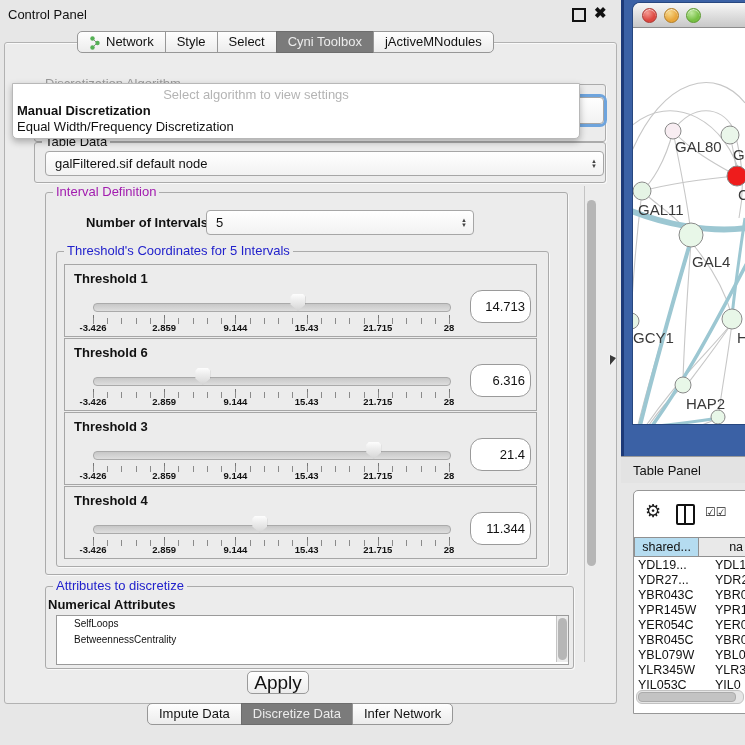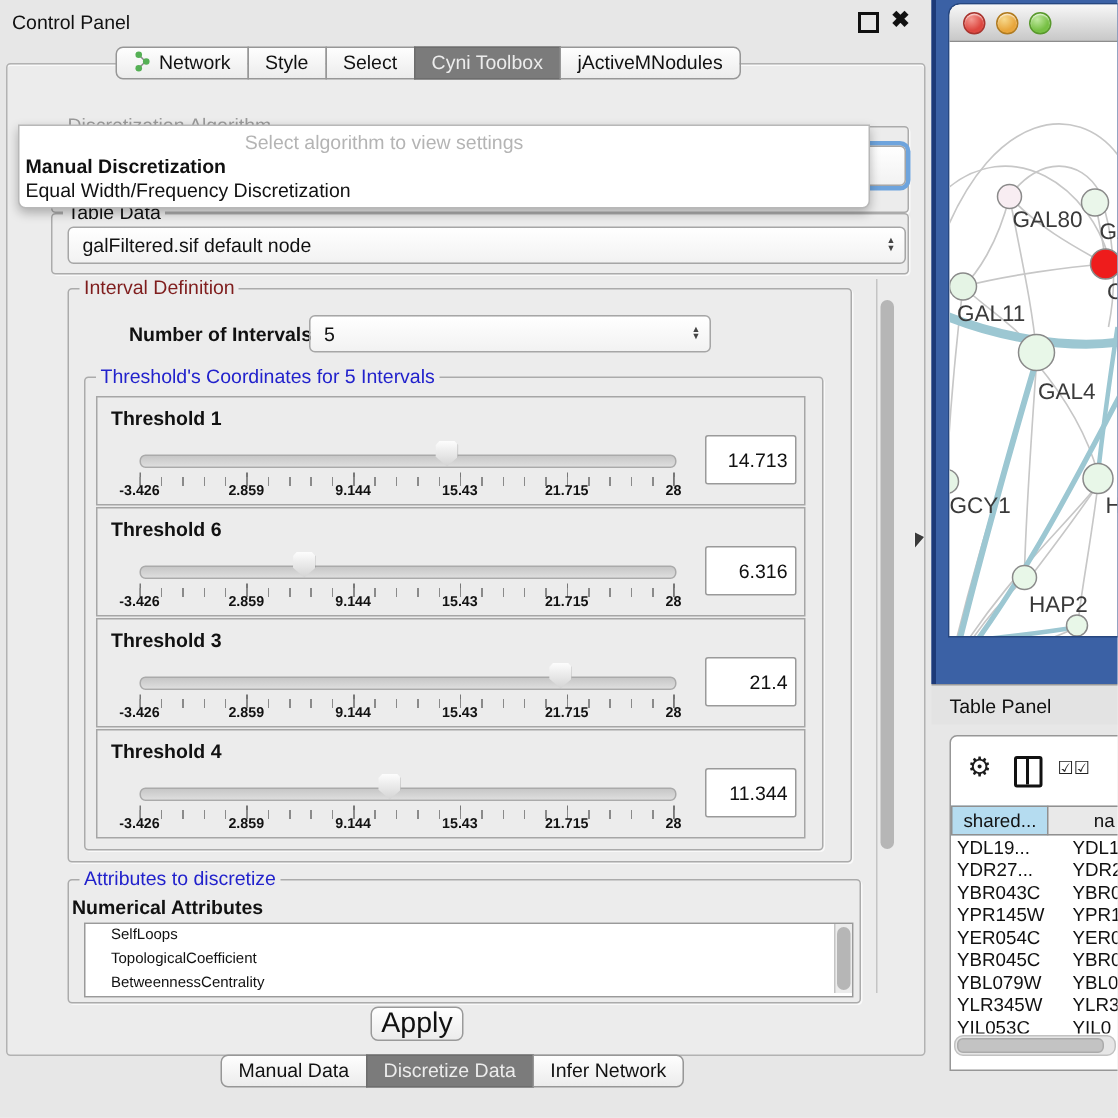--- a/index.html
+++ b/index.html
@@ -11,30 +11,30 @@
   #cp{left:0;top:0;width:621px;height:745px}
   .cp-title{left:8px;top:7px;font-size:13px}
   .float-btn{left:572px;top:8px;width:10px;height:10px;border:2px solid #111;background:transparent}
   .close-btn{left:594px;top:4px;font-size:15px;font-weight:bold}
   .content{left:4px;top:42px;width:611px;height:660px;border:1px solid #b2b2b2;
            border-radius:3px;background:#ececec;box-shadow:inset 0 1px 0 #fafafa}
   
   .segbar{display:flex;z-index:6}
   .seg{border:1px solid #979797;background:linear-gradient(#fefefe,#ececec);
        font-size:13px;line-height:16px;padding:2px 11px;margin-left:-1px;white-space:nowrap;
-       color:#111;display:flex;align-items:flex-start;gap:5px}
+       color:#111;display:flex;align-items:flex-end;gap:5px}
   .seg:first-child{border-radius:5px 0 0 5px;margin-left:0}
   .seg:last-child{border-radius:0 5px 5px 0}
   .seg.sel{background:#7b7b7b;color:#ececec;border-color:#6d6d6d}
   #toptabs{left:77px;top:31px}
   #bottomtabs{left:147px;top:703px}
   
   .gb{position:absolute;border:1px solid #ababab;border-radius:3px;box-shadow:1px 1px 0 rgba(255,255,255,.7)}
   .gb>.gblabel{position:absolute;top:-8px;left:7px;background:#ececec;padding:0 3px;font-size:13px;line-height:14px}
-  .green{color:#7f1d1d}.blue{color:#2222cc}.faded{color:#9a9a9a}
+  .green{color:#a21caf}.blue{color:#2222cc}.faded{color:#9a9a9a}
   
   .combo{position:absolute;background:linear-gradient(#ffffff,#f2f2f2);border:1px solid #a6a6a6;
          border-radius:4px;font-size:13px;display:flex;align-items:center;padding-left:9px}
   .combo .stepper{margin-left:auto;margin-right:6px;display:flex;flex-direction:column;
                   font-size:6px;line-height:5px;color:#444}
   .focusring{box-shadow:0 0 0 3px #6ea4dd}
   
   #algopopup{left:12px;top:83px;width:566px;height:54px;background:#fff;border:1px solid #b8b8b8;
              border-radius:0 0 5px 5px;z-index:50;box-shadow:0 3px 7px rgba(0,0,0,.28)}
   #algopopup .hint{position:absolute;top:3px;left:0;right:0;text-align:center;padding-right:80px;
@@ -52,21 +52,21 @@
   .ticks-minor{position:absolute;left:28px;top:53px;width:357px;height:6px;
     background:repeating-linear-gradient(90deg,#8a8a8a 0 1px,transparent 1px 14.24px)}
   .ticklabels{position:absolute;left:28px;top:57px;width:356px;height:12px;font-size:9.5px;font-weight:bold}
   .ticklabels span{position:absolute;transform:translateX(-50%);white-space:nowrap}
   .thumbwrap{position:absolute;left:28px;top:29px;width:356px;height:18px}
   .thumb{position:absolute;width:15px;height:17px;margin-left:-8px;
          background:linear-gradient(#fdfdfd,#d4d4d4);
          clip-path:polygon(50% 100%,0 62%,0 16%,16% 0,84% 0,100% 16%,100% 62%);
          filter:drop-shadow(0 0 1px #777)}
   .valbox{position:absolute;left:405px;top:25px;width:54px;height:31px;background:#fff;
-          border:1px solid #9a9a9a;border-radius:2px;font-size:13px;display:flex;
+          border:1px solid #9a9a9a;border-radius:12px;font-size:13px;display:flex;
           align-items:center;justify-content:flex-end;padding-right:5px}
   
   .listbox{position:absolute;background:#fff;border:1px solid #9a9a9a}
   .listbox .li{font-size:10px;line-height:16px;padding-left:17px;white-space:nowrap}
   .vscroll{position:absolute;background:#ececec;border-left:1px solid #c4c4c4}
   .vthumb{position:absolute;left:1px;width:9px;border-radius:5px;background:#b6b6b6}
   .btn{position:absolute;border:1px solid #9a9a9a;border-radius:5px;font-size:19px;
        background:linear-gradient(#ffffff,#ececec);display:flex;align-items:center;justify-content:center}
   
   #desktop{left:621px;top:0;width:124px;height:456px;background:#3b61a5;border-left:3px solid #1d3a78}
@@ -250,37 +250,36 @@
         <div class="valbox">11.344</div>
       </div>
     </div>
   </div>
 
   <div class="gb" style="left:45px;top:586px;width:527px;height:81px">
     <div class="gblabel blue">Attributes to discretize</div>
     <div class="abs" style="left:2px;top:10px;font-size:13px;font-weight:bold">Numerical Attributes</div>
     <div class="listbox" style="left:10px;top:28px;width:511px;height:48px">
       <div class="li">SelfLoops</div>
-      <div class="li">TopologicalCoefficient</div>
       <div class="li">BetweennessCentrality</div>
       <div class="vscroll" style="right:0;top:0;width:11px;height:46px">
         <div class="vthumb" style="top:2px;height:42px"></div>
       </div>
     </div>
   </div>
 
   <div class="vscroll" style="left:584px;top:186px;width:13px;height:476px">
     <div class="vthumb" style="left:2px;top:14px;height:366px"></div>
   </div>
 
   <div class="btn" style="left:247px;top:671px;width:60px;height:21px">Apply</div>
 
   <div class="abs segbar" id="bottomtabs">
     <div class="seg">
-        <span>Manual Data</span>
+        <span>Impute Data</span>
       </div>
     <div class="seg sel">
         <span>Discretize Data</span>
       </div>
     <div class="seg">
         <span>Infer Network</span>
       </div>
   </div>
 </div>
 

